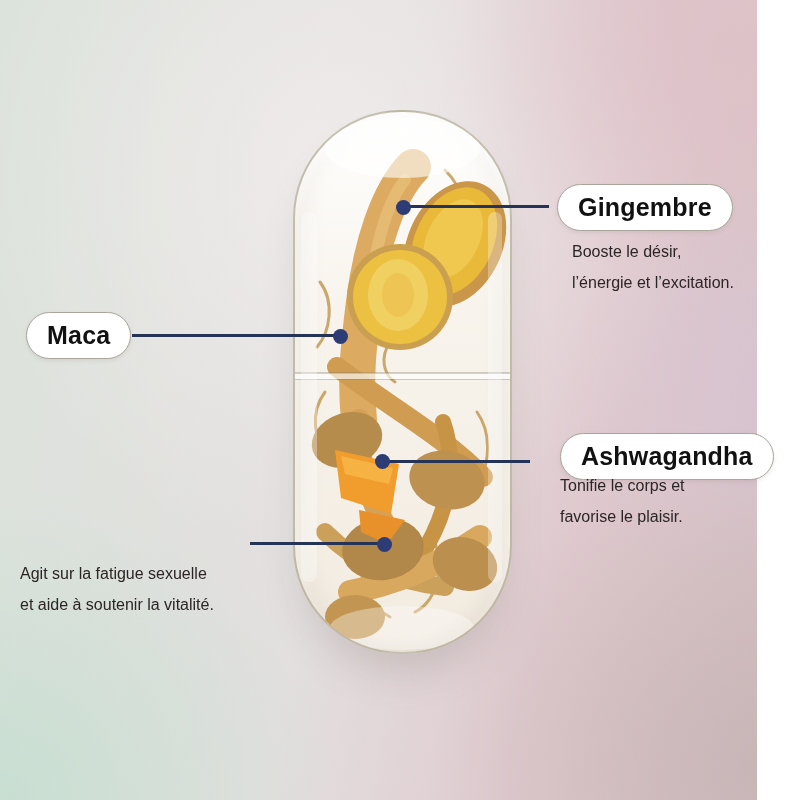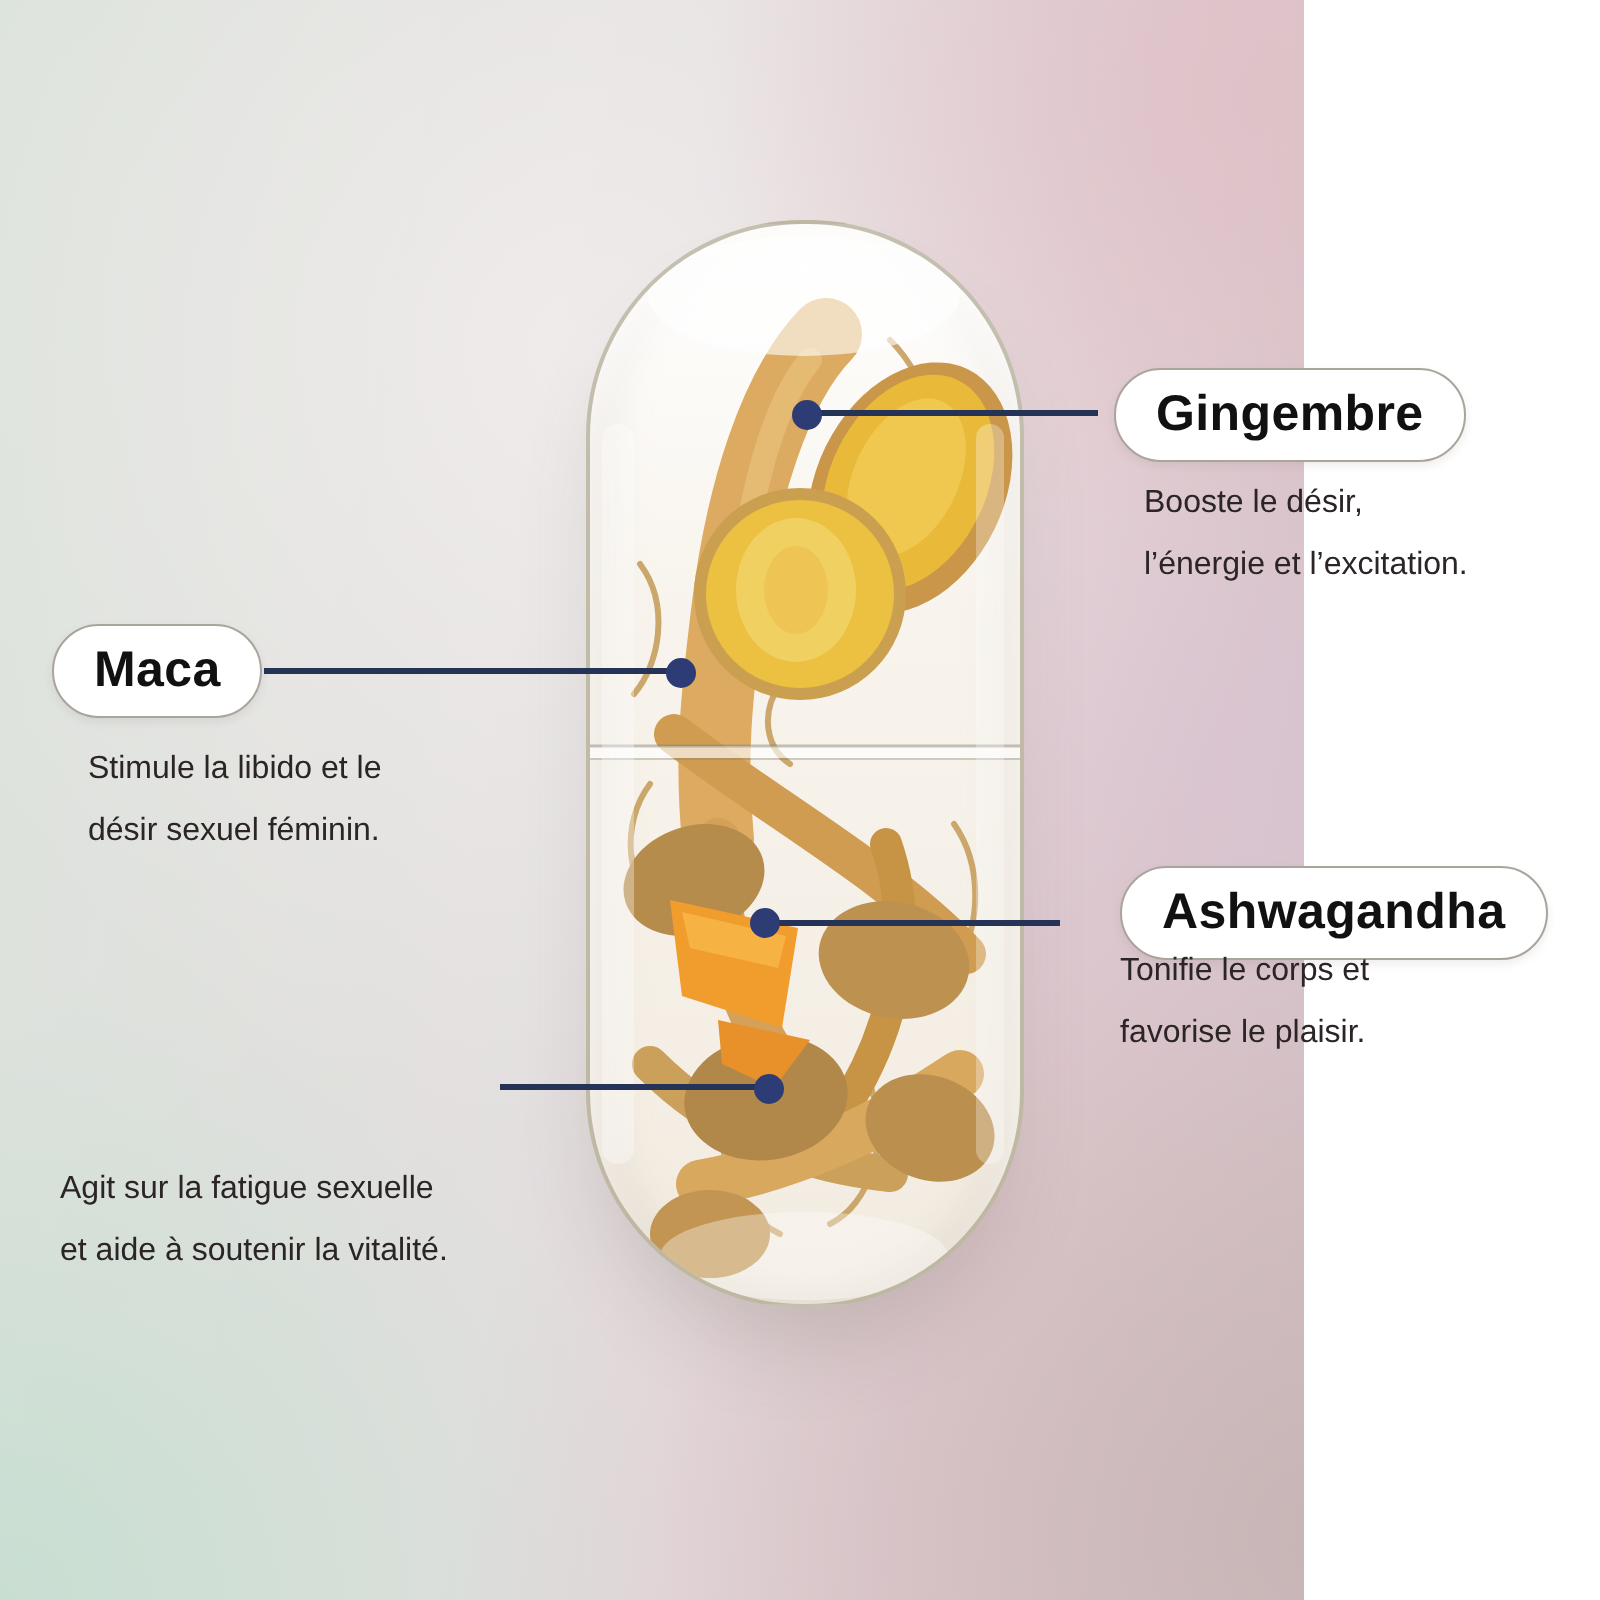--- a/index.html
+++ b/index.html
@@ -1,26 +1,27 @@
 <!DOCTYPE html>
 <html style="--connector-line: #243356; --connector-dot: #2d3c74; --pill-bg: #ffffff; --pill-border: #a9a49c; --title-text: #111111; --desc-text: #2b2526; --bg-left: #dde4dd; --bg-top-right: #dcc5ca; --bg-bottom-left: #cfe0d5; --bg-bottom-right: #cebcbc; --root-tan: #d8a45c; --ginger-yellow: #e9b93a; --wedge-orange: #f19d2e; --lump-brown: #b68c4d;"><head>
 <meta charset="utf-8">
 <style>
   html,body{margin:0;padding:0;}
   body{width:800px;height:800px;overflow:hidden;font-family:"Liberation Sans",sans-serif;}
 
   .canvas{
-    position:relative;width:652px;height:800px;
+    position:relative;width:725px;height:800px;
     background:
       radial-gradient(420px 380px at 96% 6%, rgba(222,193,200,0.85), rgba(222,193,200,0) 65%),
       radial-gradient(520px 480px at 102% 96%, rgba(198,180,181,0.9), rgba(198,180,181,0) 65%),
       radial-gradient(560px 520px at 0% 100%, rgba(196,222,207,0.85), rgba(196,222,207,0) 60%),
       radial-gradient(300px 320px at 100% 48%, rgba(214,196,216,0.5), rgba(214,196,216,0) 70%),
       radial-gradient(520px 560px at 45% 22%, rgba(248,243,243,0.6), rgba(248,243,243,0) 70%),
       linear-gradient(100deg, #dce3dc 0%, #e3dfdf 45%, #dfc9ce 75%, #d6c1c4 100%);
+    padding-left: 32px;
   }
 
   
   .capsule{
     position:absolute;left:293px;top:110px;width:215px;height:540px;
     border-radius:108px;
     background:linear-gradient(to bottom,#ffffff 0%,#f8f4ed 35%,#f2ebe0 100%);
     border:2px solid rgba(148,140,112,0.55);
     box-shadow:
       inset 0 14px 22px rgba(255,255,255,0.95),
@@ -60,21 +61,21 @@
   .pill-ashwagandha{left:560px;top:433px;}
   .pill-ginseng{left:6px;top:517px;}
 
   .desc{
     position:absolute;font-size:16px;line-height:31px;
     color:var(--desc-text,#2b2526);white-space:nowrap;
   }
   .desc-gingembre{left:572px;top:236px;}
   .desc-maca{left:44px;top:369px;}
   .desc-ashwagandha{left:560px;top:470px;}
-  .desc-ginseng{left:20px;top:579px;margin-left:10px;}
+  .desc-ginseng{left:20px;top:558px;}
 </style>
 </head>
 <body>
 
 <div class="canvas">
 
   <div class="capsule">
     <svg width="215" height="540" viewBox="0 0 215 540">
 
       <g stroke="#c69f5e" fill="none" stroke-width="3" stroke-linecap="round" opacity="0.9">
@@ -150,24 +151,20 @@
   <div class="desc desc-gingembre">
     <div>Booste le désir,</div>
     <div>l’énergie et l’excitation.</div>
   </div>
 
   <div class="connector line-maca"></div>
   <div class="dot dot-maca"></div>
   <div class="pill pill-maca">
     <span>Maca</span>
   </div>
-  <div class="desc desc-maca">
-    <div>Stimule la libido et le</div>
-    <div>désir sexuel féminin.</div>
-  </div>
 
   <div class="connector line-ashwagandha"></div>
   <div class="dot dot-ashwagandha"></div>
   <div class="pill pill-ashwagandha">
     <span>Ashwagandha</span>
   </div>
   <div class="desc desc-ashwagandha">
     <div>Tonifie le corps et</div>
     <div>favorise le plaisir.</div>
   </div>

